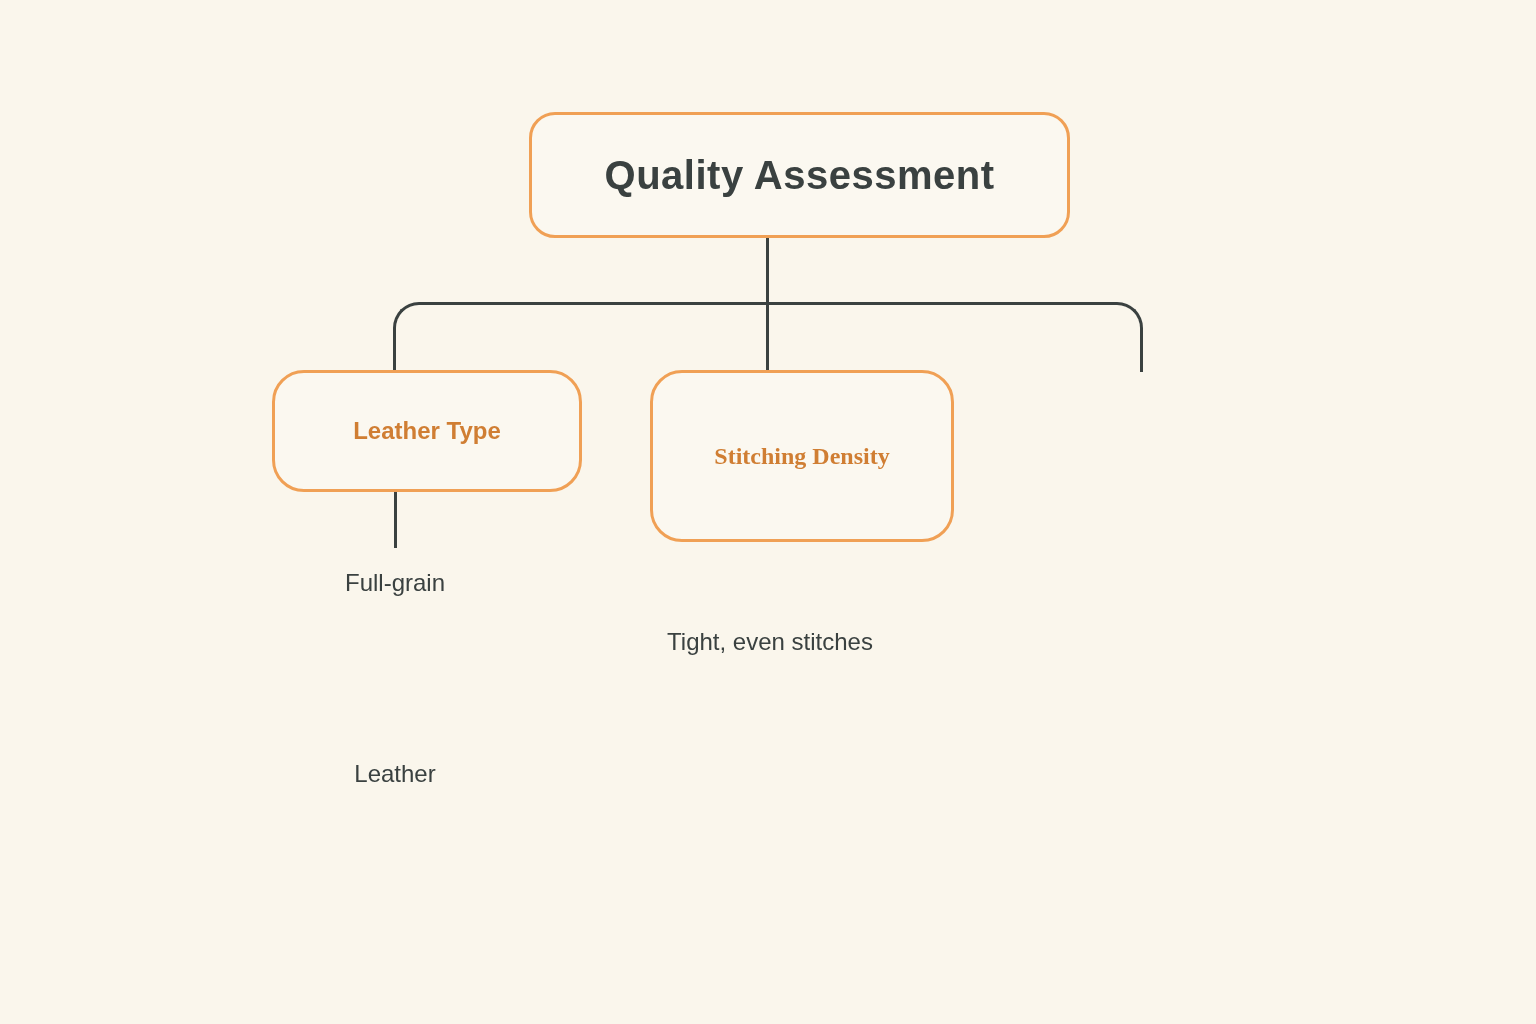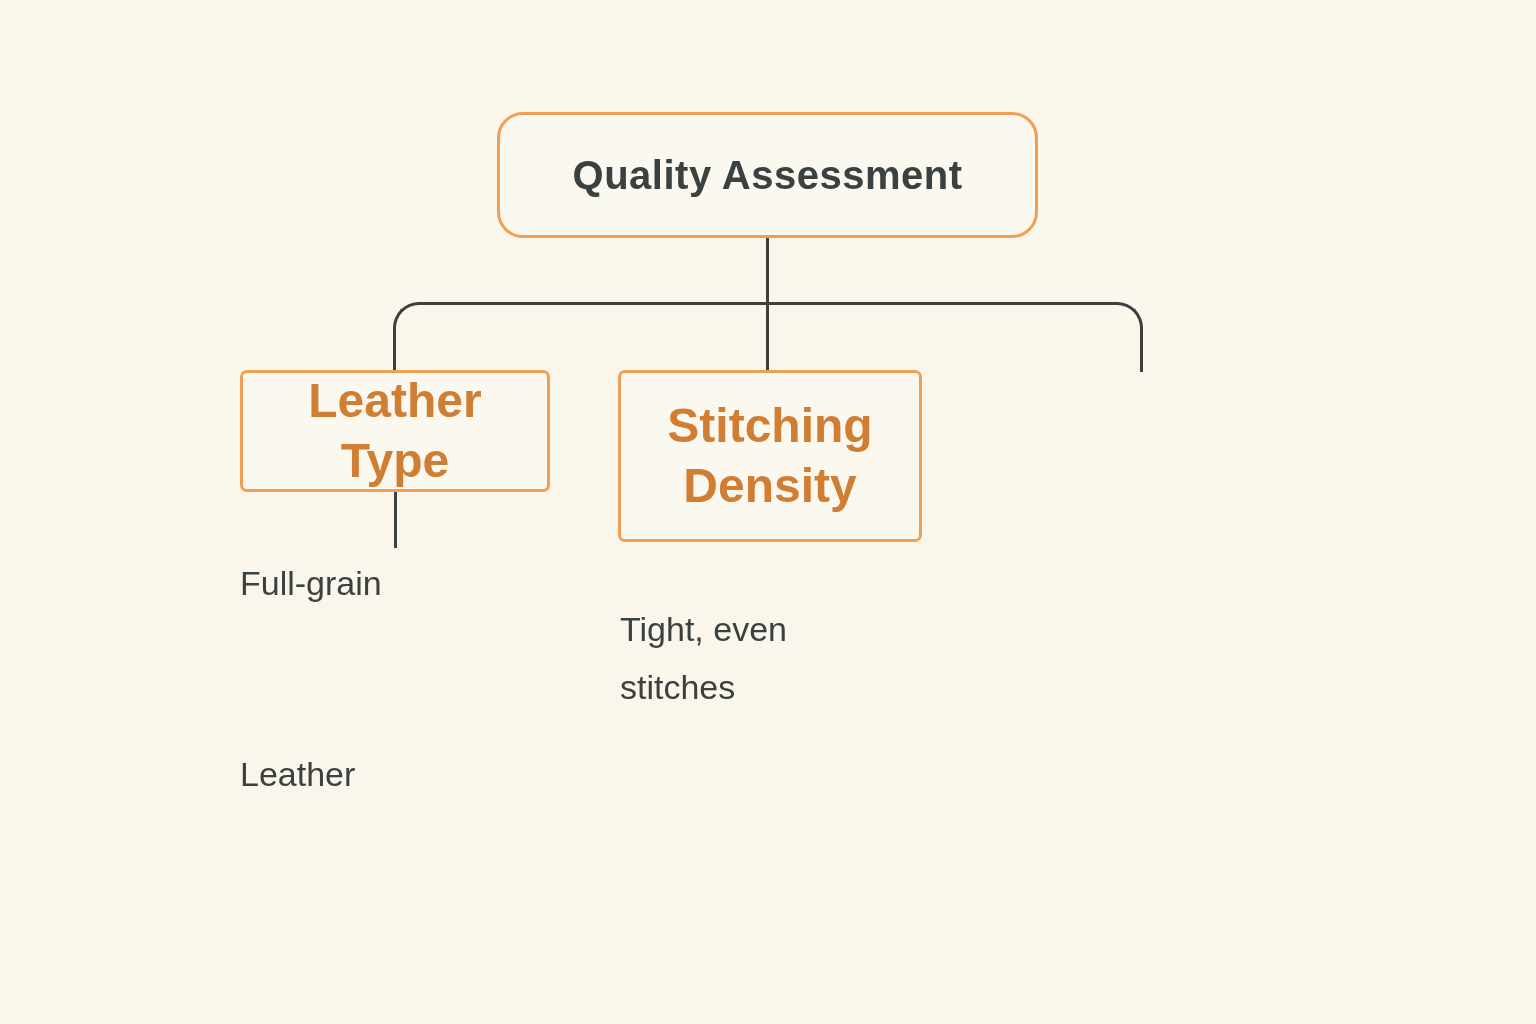--- a/index.html
+++ b/index.html
@@ -20,37 +20,38 @@
     position: absolute;
     box-sizing: border-box;
     border: 3.5px solid #f0a055;
     border-radius: 26px;
     background: #fbf8f0;
     display: flex;
     align-items: center;
     justify-content: center;
     text-align: center;
     font-weight: bold;
+    margin-left: 32px;
   }
   .node-root {
     left: 497px; top: 112px;
     width: 541px; height: 126px;
     font-size: 40px;
     color: #3a4140;
     letter-spacing: 0.5px;
   }
   .node-branch {
-    font-size: 48px;
+    font-size: 24px;
     color: #d07e33;
     line-height: 1.25;
-    border-radius: 7px;
+    border-radius: 32px;
     padding: 0 10px;
   }
   .node-branch-1 { left: 240px; top: 370px; width: 310px; height: 122px; }
-  .node-branch-2 { left: 618px; top: 370px; width: 304px; height: 172px; }
+  .node-branch-2 { left: 618px; top: 370px; width: 304px; height: 172px; font-family: Liberation Serif, serif; }
   .node-branch-3 { left: 987px; top: 370px; width: 308px; height: 172px; }
 
   
   .connector { position: absolute; }
   .stem { width: 3px; background: #3a4140; }
   .stem-root    { left: 766px; top: 238px; height: 66px; }
   .stem-middle  { left: 766px; top: 302px; height: 68px; }
   .stem-leather { left: 394px; top: 492px; height: 56px; }
   .elbow {
     box-sizing: border-box;
@@ -66,30 +67,30 @@
   .elbow-right {
     left: 768px;
     border-right: 3px solid #3a4140;
     border-top-right-radius: 26px;
   }
 
   
   .leaf {
     position: absolute;
     color: #3a4140;
-    font-size: 34px;
-    text-align: left;
+    font-size: 24px;
+    text-align: center;
     line-height: 54px;
   }
   .leaf-col-1 { left: 240px; width: 310px; }
   .leaf-1-0 { top: 556px; }
   .leaf-1-1 { top: 652px; }
   .leaf-1-2 { top: 747px; }
   .leaf-1-3 { top: 843px; }
-  .leaf-2-0 { left: 620px; width: 260px; top: 600px; line-height: 58px; }
+  .leaf-2-0 { left: 640px; width: 260px; top: 600px; line-height: 84px; }
   .leaf-3-0 { left: 987px; width: 308px; top: 601px; }
   .leaf-3-1 { left: 987px; width: 308px; top: 694px; line-height: 56px; }
 </style>
 </head>
 <body>
 
 <div class="canvas">
 
   <div class="connector stem stem-root"></div>
   <div class="connector elbow elbow-left"></div>

